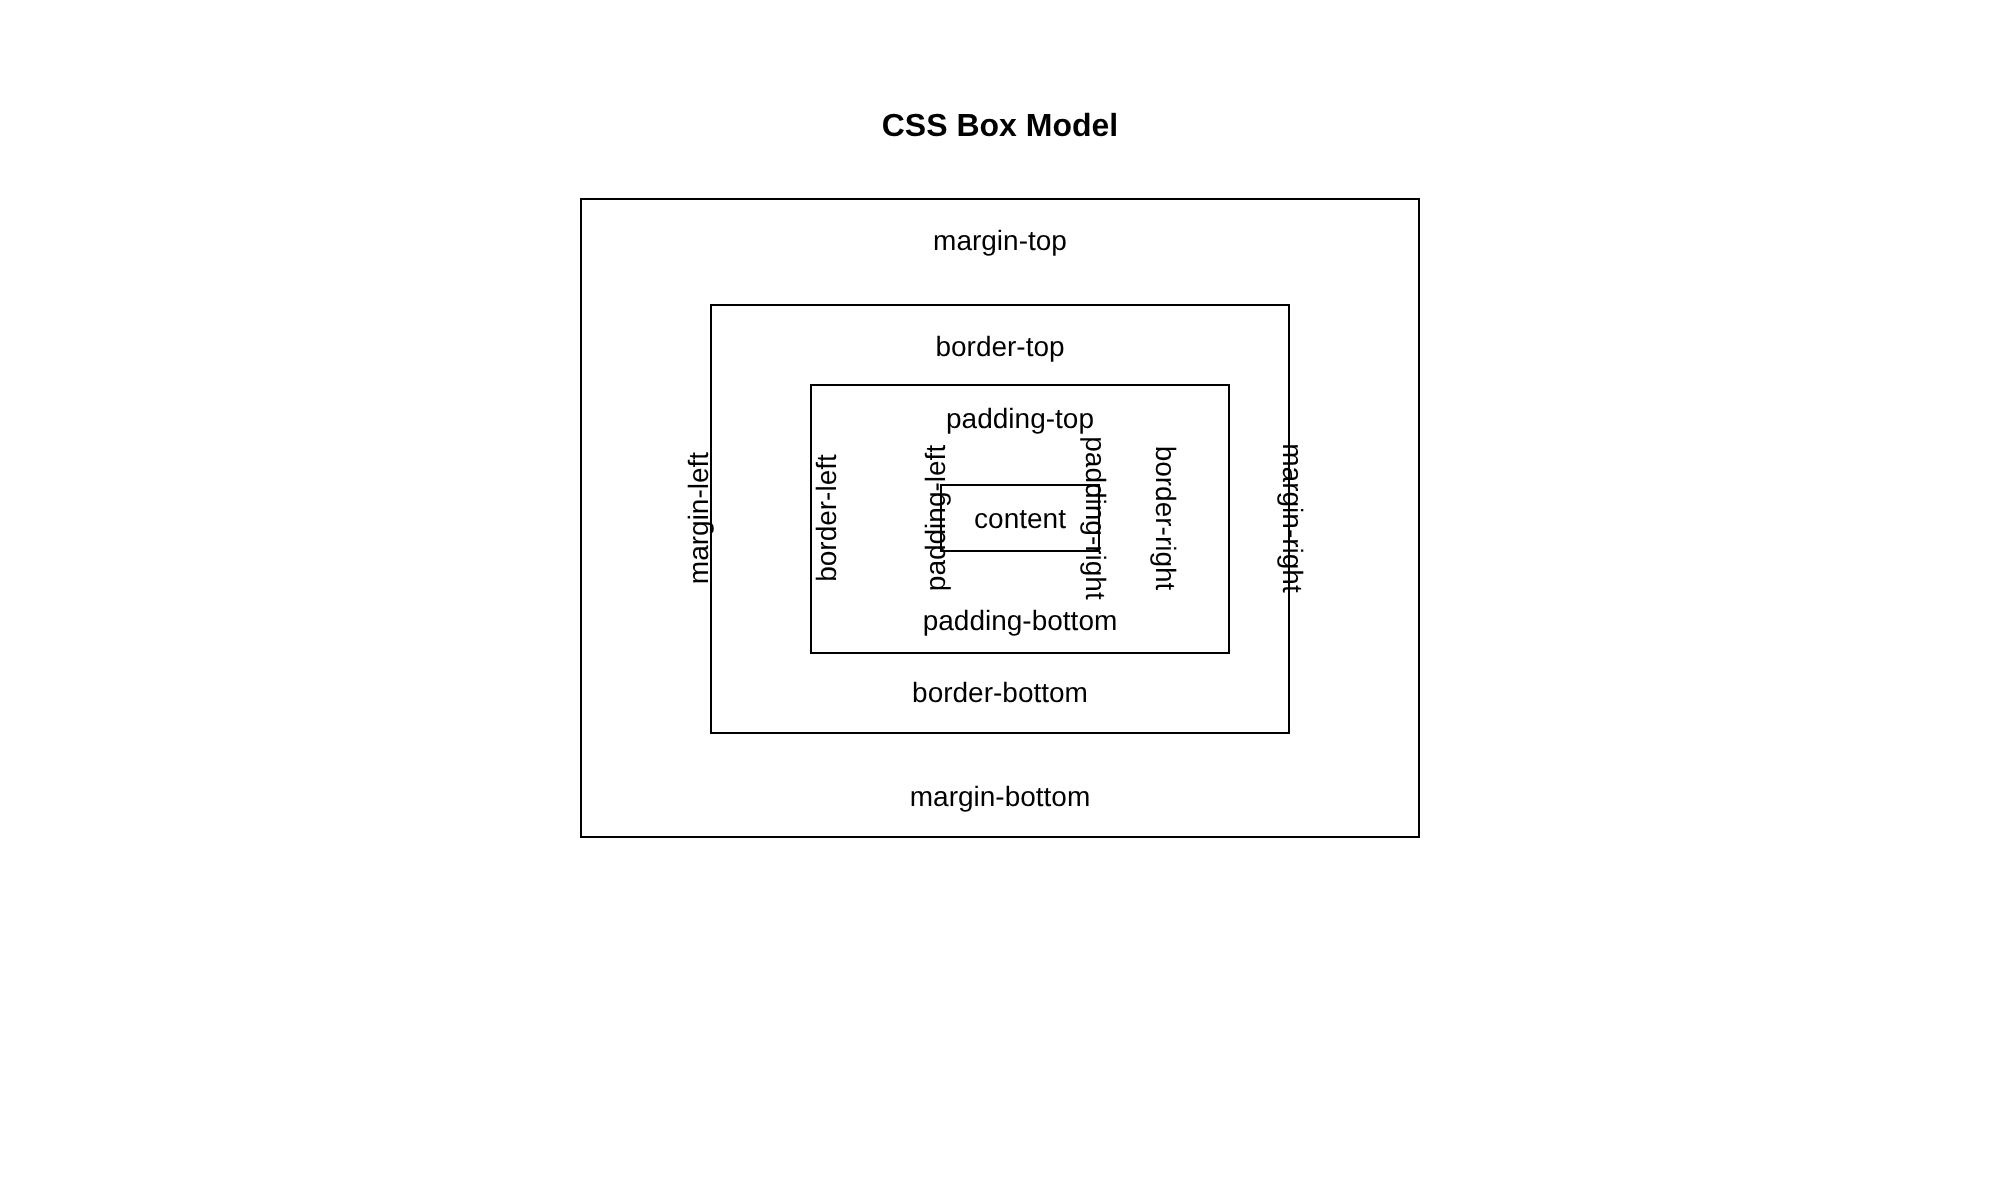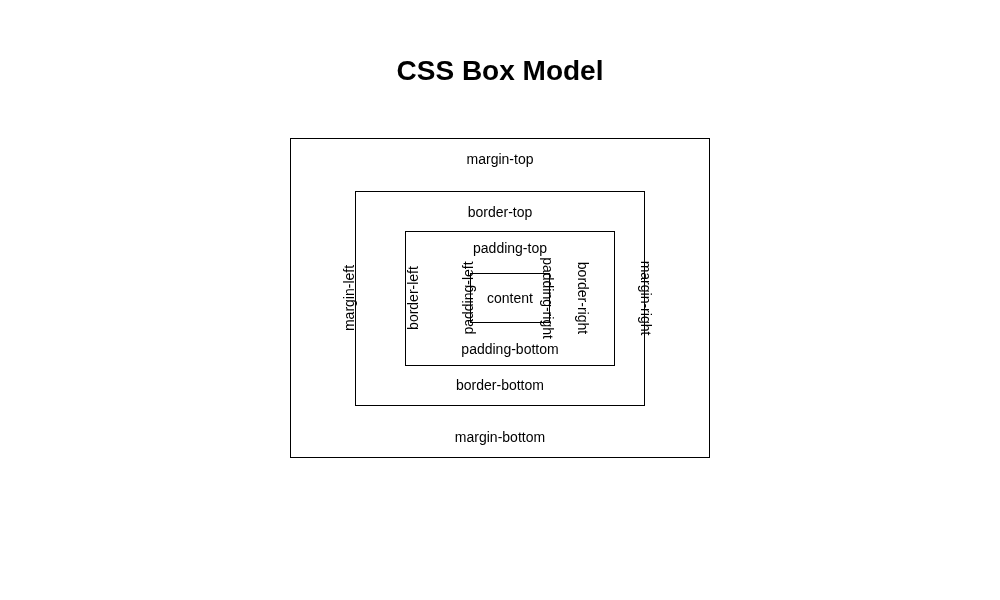--- a/index.html
+++ b/index.html
@@ -11,24 +11,24 @@
       font-family: -apple-system, BlinkMacSystemFont, "Segoe UI", Arial, sans-serif;
       background: #fff;
       width: 1000px;
       height: 600px;
       display: flex;
       flex-direction: column;
       align-items: center;
       padding-top: 55px;
     }
     .title {
-      font-size: 28px;
+      font-size: 16px;
       font-weight: 700;
       color: #000;
-      margin-bottom: 51px;
+      margin-bottom: 26px;
     }
     .diagram {
       position: relative;
     }
     .box {
       border: 1.5px solid #000;
       display: flex;
       align-items: center;
       justify-content: center;
       position: relative;
@@ -42,21 +42,21 @@
       height: 215px;
       padding-left: 20px;
     }
     .padding-box {
       width: 210px;
       height: 135px;
       justify-content: center;
     }
     .content-box {
       width: 80px;
-      height: 50px;
+      height: 34px;
       font-size: 14px;
     }
     .label {
       position: absolute;
       font-size: 14px;
       color: #000;
       white-space: nowrap;
     }
     .label-top {
       top: 12px;

